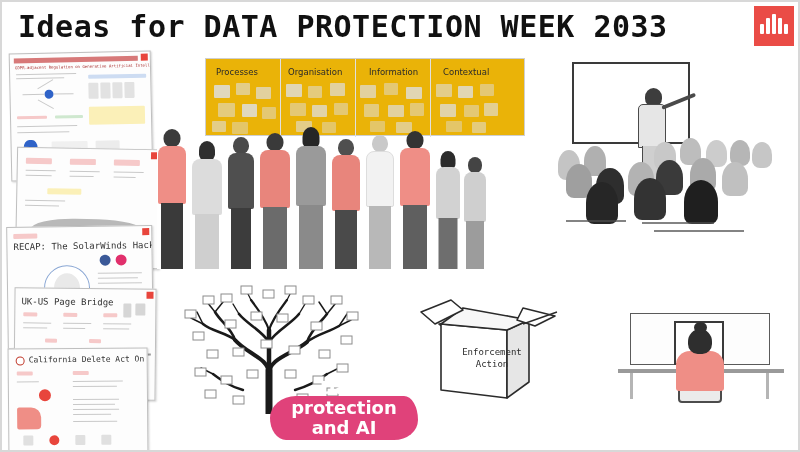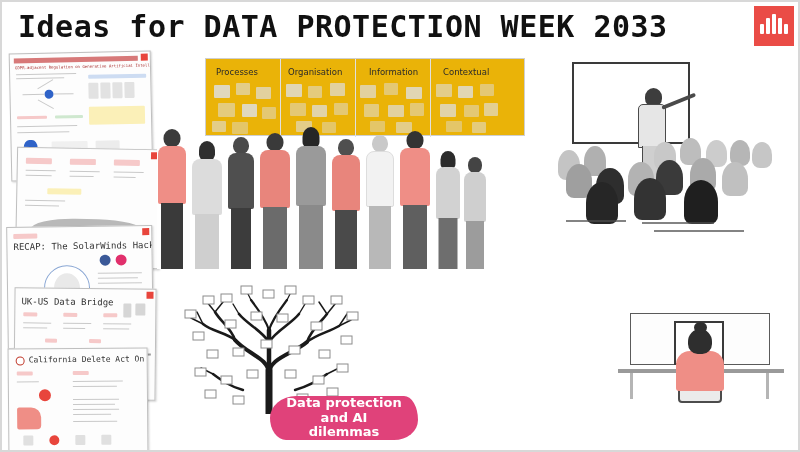--- a/index.html
+++ b/index.html
@@ -201,21 +201,21 @@
   }
   #callout-contextual {
     left: 538px; top: 243px; width: 210px; height: 48px;
     background: #22b0cc;
     font-size: 13.5px;
     border-radius: 40px 20px 38px 22px / 26px 30px 24px 28px;
   }
   #callout-dilemmas {
     left: 268px; top: 394px; width: 148px; height: 44px;
     background: #e0427a;
-    font-size: 13px;
+    font-size: 18px;
     border-radius: 26px 14px 24px 16px / 22px 24px 20px 22px;
   }
   #callout-unpacking {
     left: 438px; top: 394px; width: 152px; height: 44px;
     background: #6c4fe0;
     font-size: 12.5px;
     border-radius: 22px 16px 20px 18px / 20px 24px 18px 22px;
   }
   #callout-webinars {
     left: 600px; top: 396px; width: 188px; height: 25px;
@@ -326,21 +326,21 @@
         <span style="background:#6f7fd6;"></span>
           <span style="background:#4f9ad6;"></span>
         <span style="background:#4fc0cf;"></span>
           <span style="background:#a8d86f;"></span>
       </div>
       <div class="ttitle" style="left:6px;top:112px;font-size:7px;">The Gist: 23 month Personal Data Breach</div>
     </div>
 
     <div class="thumb" id="th4">
       <div class="tmark"></div>
-      <div class="ttitle" style="left:6px;top:8px;font-size:9px;">UK-US Data Bridge</div>
+      <div class="ttitle" style="left:6px;top:8px;font-size:9px;">UK-US Page Bridge</div>
       <div class="blk p" style="left:8px;top:24px;width:14px;height:4px;"></div>
       <div class="blk p" style="left:48px;top:24px;width:14px;height:4px;"></div>
       <div class="blk p" style="left:88px;top:24px;width:14px;height:4px;"></div>
       <div class="line" style="left:8px;top:34px;width:28px;"></div>
       <div class="line" style="left:8px;top:39px;width:24px;"></div>
       <div class="line" style="left:48px;top:34px;width:28px;"></div>
       <div class="line" style="left:48px;top:39px;width:22px;"></div>
       <div class="line" style="left:88px;top:34px;width:28px;"></div>
       <div class="line" style="left:88px;top:39px;width:26px;"></div>
       <div class="blk p" style="left:30px;top:50px;width:12px;height:4px;"></div>
@@ -568,20 +568,37 @@
         <rect x="136" y="92" width="11" height="8"></rect>
           <rect x="160" y="80" width="11" height="8"></rect>
         <rect x="56" y="112" width="11" height="8"></rect>
           <rect x="120" y="110" width="11" height="8"></rect>
         <rect x="150" y="104" width="11" height="8"></rect>
           <rect x="28" y="106" width="11" height="8"></rect>
       </g>
     </svg>
   </div>
 
+  <div class="sketch" id="box-sketch">
+    <svg width="175" height="108" viewBox="0 0 175 108">
+      <g stroke="#2b2b2b" fill="#ffffff" stroke-width="1.6" stroke-linejoin="round">
+        <polygon points="32,30 100,22 116,30 46,40" fill="#f2f2f2"></polygon>
+        <polygon points="34,30 34,96 100,104 100,36"></polygon>
+        <polygon points="100,36 100,104 122,88 122,26" fill="#e6e6e6"></polygon>
+        <polygon points="34,30 56,14 122,26 100,36" fill="#f7f7f7"></polygon>
+        <polygon points="14,18 44,6 56,16 28,30" fill="#ffffff"></polygon>
+        <polygon points="116,14 148,22 128,32 110,26" fill="#ffffff"></polygon>
+        <path d="M116,30 L150,18" stroke-width="1.4" fill="none"></path>
+      </g>
+    </svg>
+    <div id="box-label">
+      <span>Enforcement</span><br>
+      <span>Action</span>
+    </div>
+  </div>
 
   <div class="sketch" id="webinar">
     <div id="wb-monitor-wide"></div>
     <div id="wb-monitor-center"></div>
     <div id="wb-desk"></div>
     <div id="wb-desk-l"></div>
     <div id="wb-desk-r"></div>
     <div id="wb-chair"></div>
     <div id="wb-body"></div>
     <div id="wb-head"></div>

